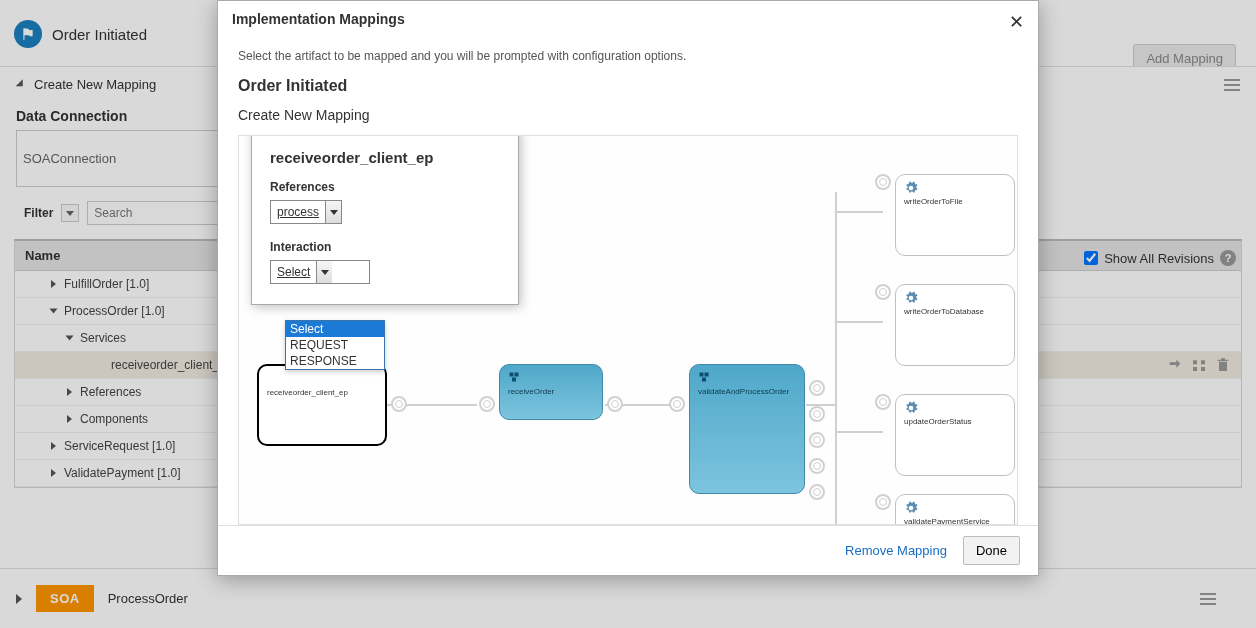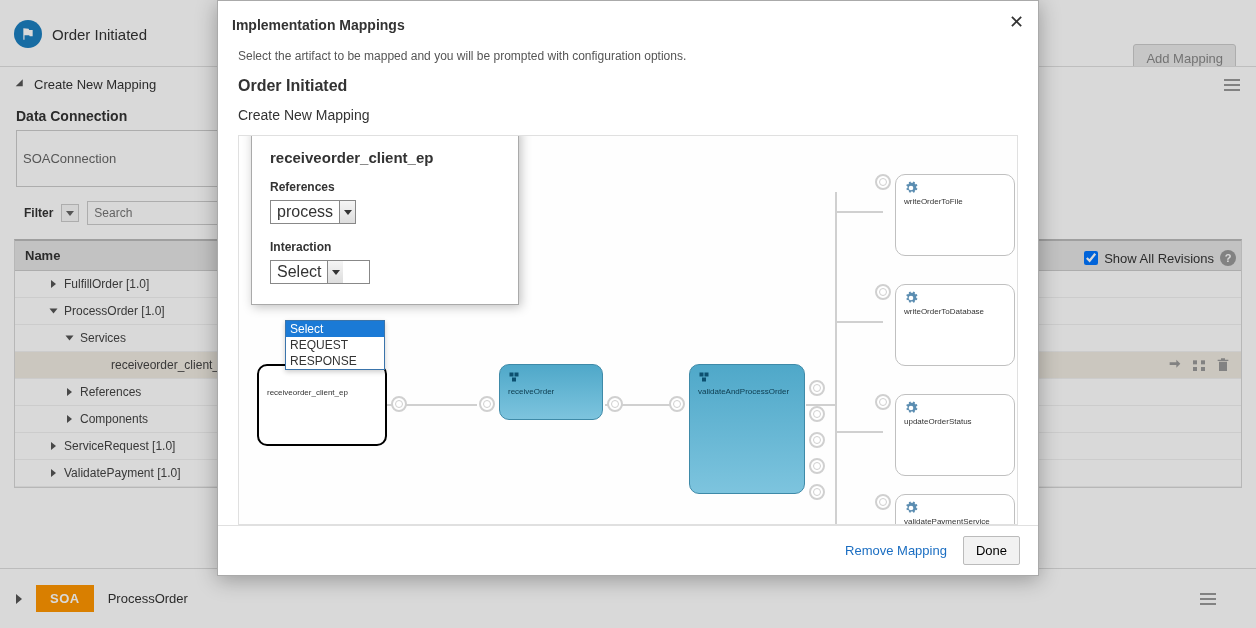--- a/index.html
+++ b/index.html
@@ -47,37 +47,37 @@
 .row-actions .ico { width:16px;height:16px; color:#888;}
 
 .bg-footer { position:absolute; bottom:0; left:0; right:0; border-top:1px solid #ddd; padding:16px; display:flex; align-items:center; gap:14px; background:#fff;}
 .soa-badge { background:#ff9600; color:#fff; font-weight:bold; padding:6px 14px; font-size:13px; letter-spacing:0.5px;}
 .triangle-expand { display:inline-block; width:0;height:0;border-left:6px solid #555;border-top:5px solid transparent;border-bottom:5px solid transparent; }
 .hamburger-footer { position:absolute; right:40px; }
 
 
 .modal-overlay { position: absolute; inset: 0; background: rgba(0,0,0,0.15); display:flex; justify-content:center; align-items: flex-start; }
 .modal { width: 822px; margin-top: 0; background: #fff; border: 1px solid #aaa; box-shadow: 0 4px 20px rgba(0,0,0,0.3); display:flex; flex-direction:column;}
-.modal-title-bar { display:flex; align-items:flex-end; padding: 10px 14px 8px; gap: 20px; }
+.modal-title-bar { display:flex; align-items:flex-start; padding: 10px 14px 8px; gap: 20px; }
 .modal-title { font-weight: bold; font-size: 14px; color:#333;}
 .modal-close { margin-left:auto; font-size:18px; cursor:pointer; color:#333; }
 .modal-body { padding: 4px 20px 0; flex:1; overflow:hidden; }
 .modal-subtext { font-size: 12px; color:#555; margin: 4px 0 14px; }
 .modal-h2 { font-size: 16px; font-weight: bold; color:#333; margin-bottom: 12px; }
 .modal-h3 { font-size: 14px; font-weight: 400; color:#333; margin-bottom: 12px; }
 
 .diagram-wrap { position:relative; border:1px solid #e0e0e0; height: 390px; background:#fefefe; overflow:hidden;}
 
 
 .popover { position:absolute; left: 12px; top: -8px; width: 268px; background:#fff; border:1px solid #aaa; box-shadow: 2px 2px 10px rgba(0,0,0,0.25); padding: 20px 18px 4px; z-index: 5; }
 .popover-title { font-weight:bold; font-size:15px; color:#333; margin-bottom: 14px; }
 .popover-label { font-weight:bold; font-size:12px; margin-bottom:6px; }
 .popover-select-wrap { display:flex; margin-bottom:16px; }
 .fake-select { height:24px; border:1px solid #888; display:flex; align-items:center; background:#fff;}
-.fake-select .text { padding: 0 6px; font-size:16px;}
+.fake-select .text { padding: 0 6px; font-size:12px;text-decoration:underline;}
 .fake-select .arrow { width:16px; height:100%; border-left:1px solid #888; background:linear-gradient(#f5f5f5,#ddd); display:flex;align-items:center;justify-content:center;}
 .fake-select .arrow span{width:0;height:0;border-left:4px solid transparent;border-right:4px solid transparent;border-top:5px solid #333;}
 
 .dropdown-opts { position:absolute; left:46px; top:184px; width:100px; border:1px solid #3a74ab; background:#fff; z-index:6; box-shadow: 0 2px 5px rgba(0,0,0,.2);}
 .dropdown-opts .opt { padding:1px 4px; font-size:12px; }
 .dropdown-opts .opt.sel { background:#1b7ad6; color:#fff; }
 
 
 .node { position:absolute; border-radius:10px; font-size:9px; }
 .node.plain { background:#fff; border:1px solid #c0c0c0;}

